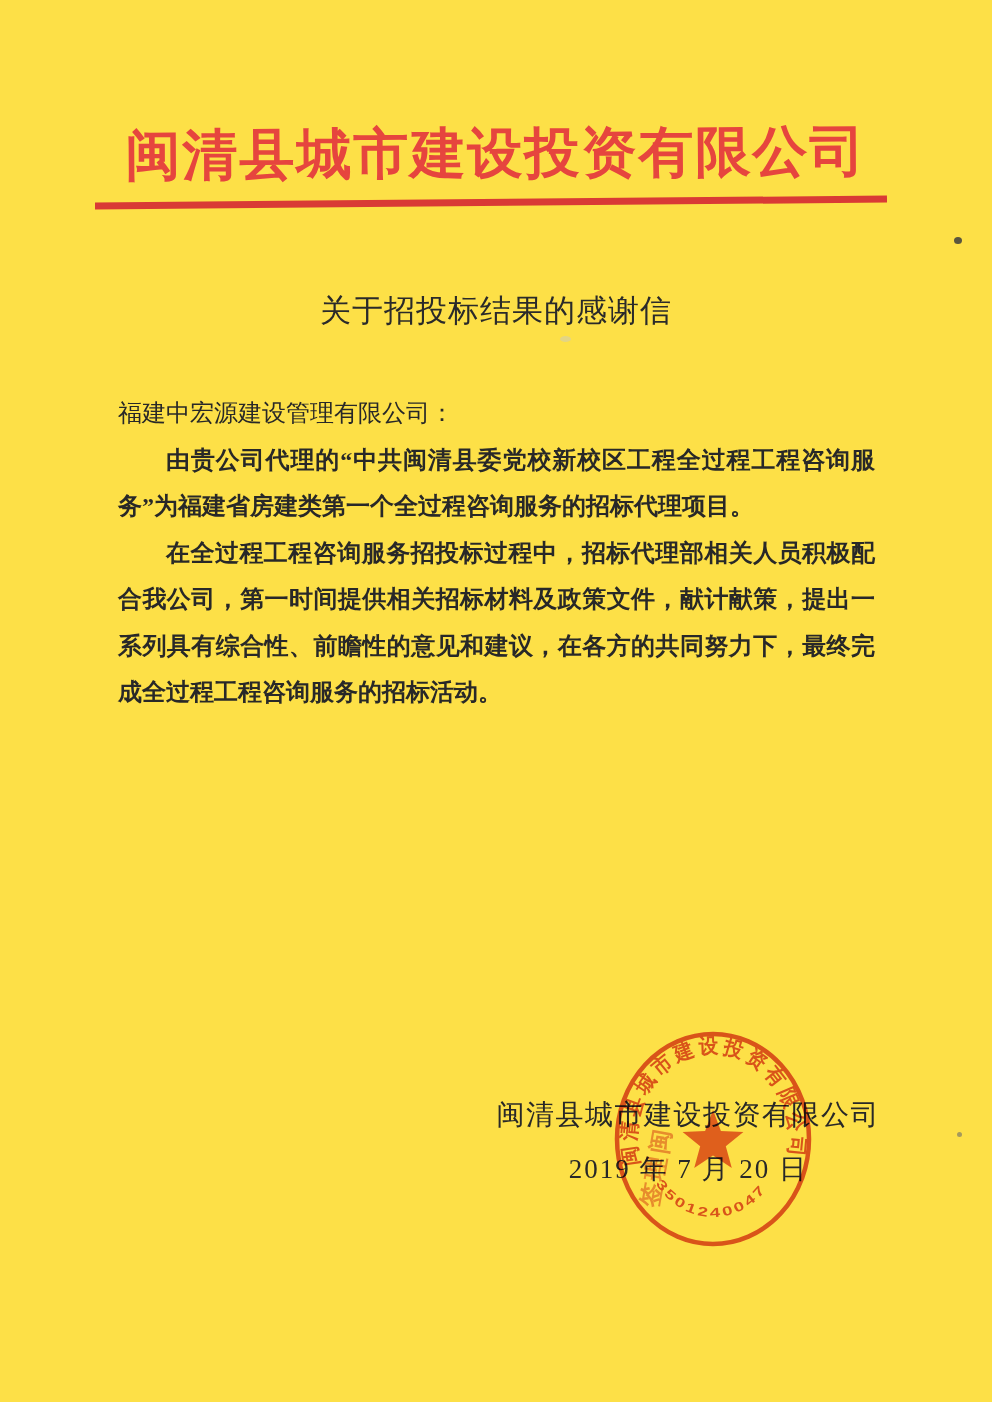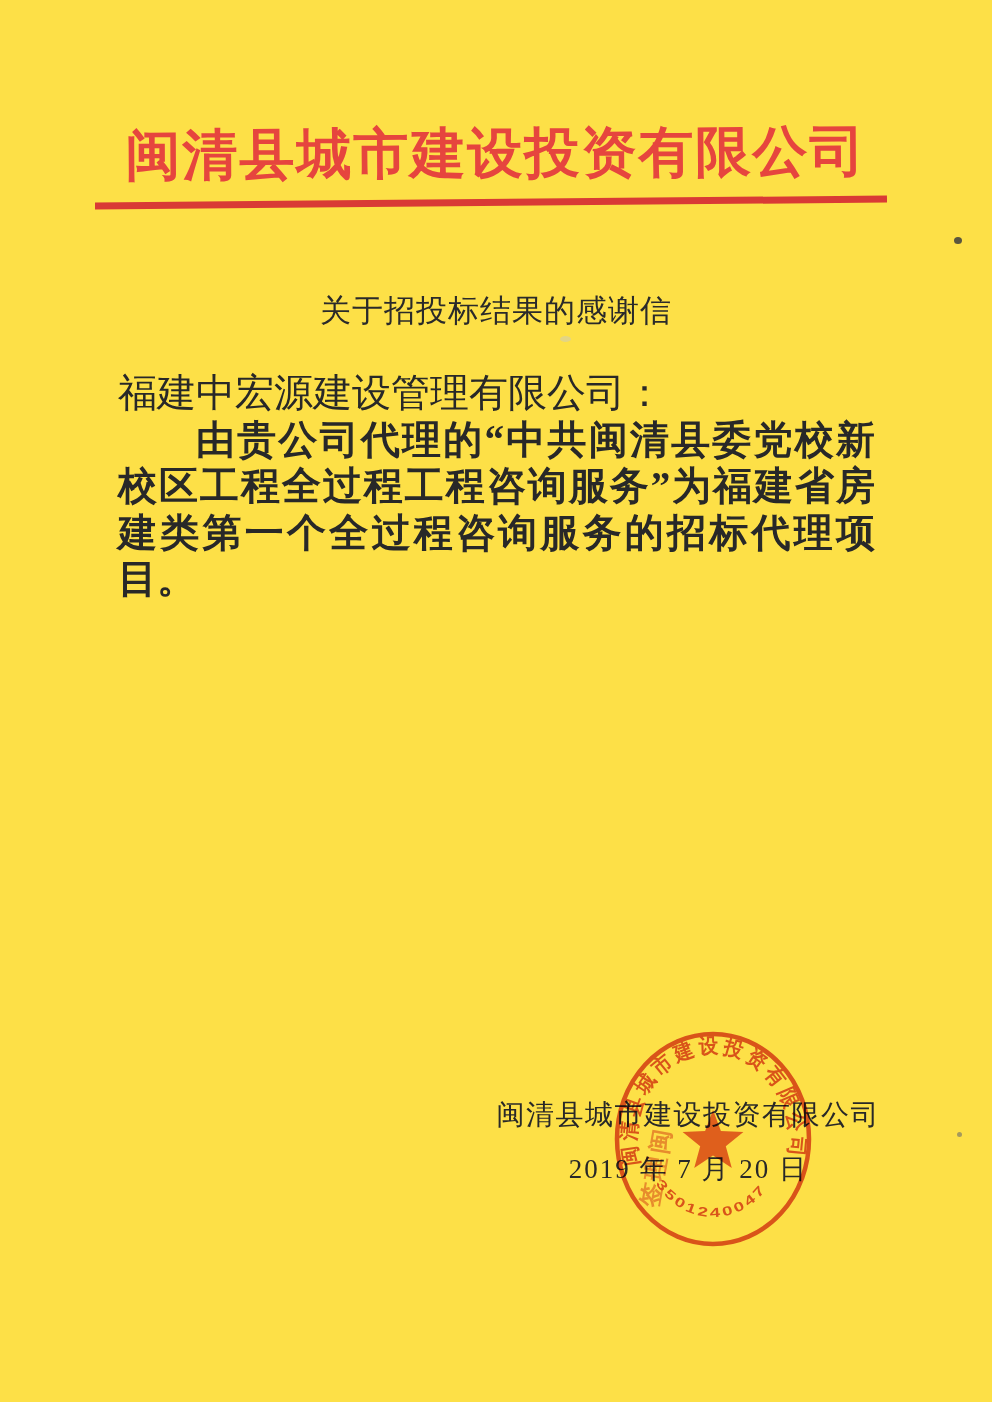--- a/index.html
+++ b/index.html
@@ -52,23 +52,23 @@
     font-weight: 400;
     font-size: 31px;
     line-height: 1.2;
     color: #2a2a2a;
     letter-spacing: 1px;
   }
   
   .body-text {
     position: absolute;
     left: 118px;
-    top: 370px;
+    top: 390px;
     width: 757px;
-    font-size: 39px;
+    font-size: 24px;
     line-height: 46.5px;
     color: #282828;
     text-align: justify;
     text-justify: inter-ideograph;
   }
   .body-text p {
     margin: 0;
     padding: 0;
   }
   .body-text p.indent {
@@ -148,20 +148,21 @@
 
   <div class="letterhead">闽清县城市建设投资有限公司</div>
 
   <div class="header-rule"></div>
 
   <div class="doc-title">关于招投标结果的感谢信</div>
 
   <div class="body-text">
     <p>福建中宏源建设管理有限公司：</p>
     <p class="indent">由贵公司代理的“中共闽清县委党校新校区工程全过程工程咨询服务”为福建省房建类第一个全过程咨询服务的招标代理项目。</p>
+    <p class="indent">在全过程工程咨询服务招投标过程中，招标代理部相关人员积极配合我公司，第一时间提供相关招标材料及政策文件，献计献策，提出一系列具有综合性、前瞻性的意见和建议，在各方的共同努力下，最终完成全过程工程咨询服务的招标活动。</p>
   </div>
 
   <div class="signoff">
     <div class="company">闽清县城市建设投资有限公司</div>
     <div class="date">2019 年 7 月 20 日</div>
   </div>
 
   <svg class="seal" viewBox="0 0 202 218" xmlns="http://www.w3.org/2000/svg">
     <defs>
       <path id="sealArc" d="M 27.4 134.1 A 77 86 0 1 1 174.6 134.1" fill="none"></path>

